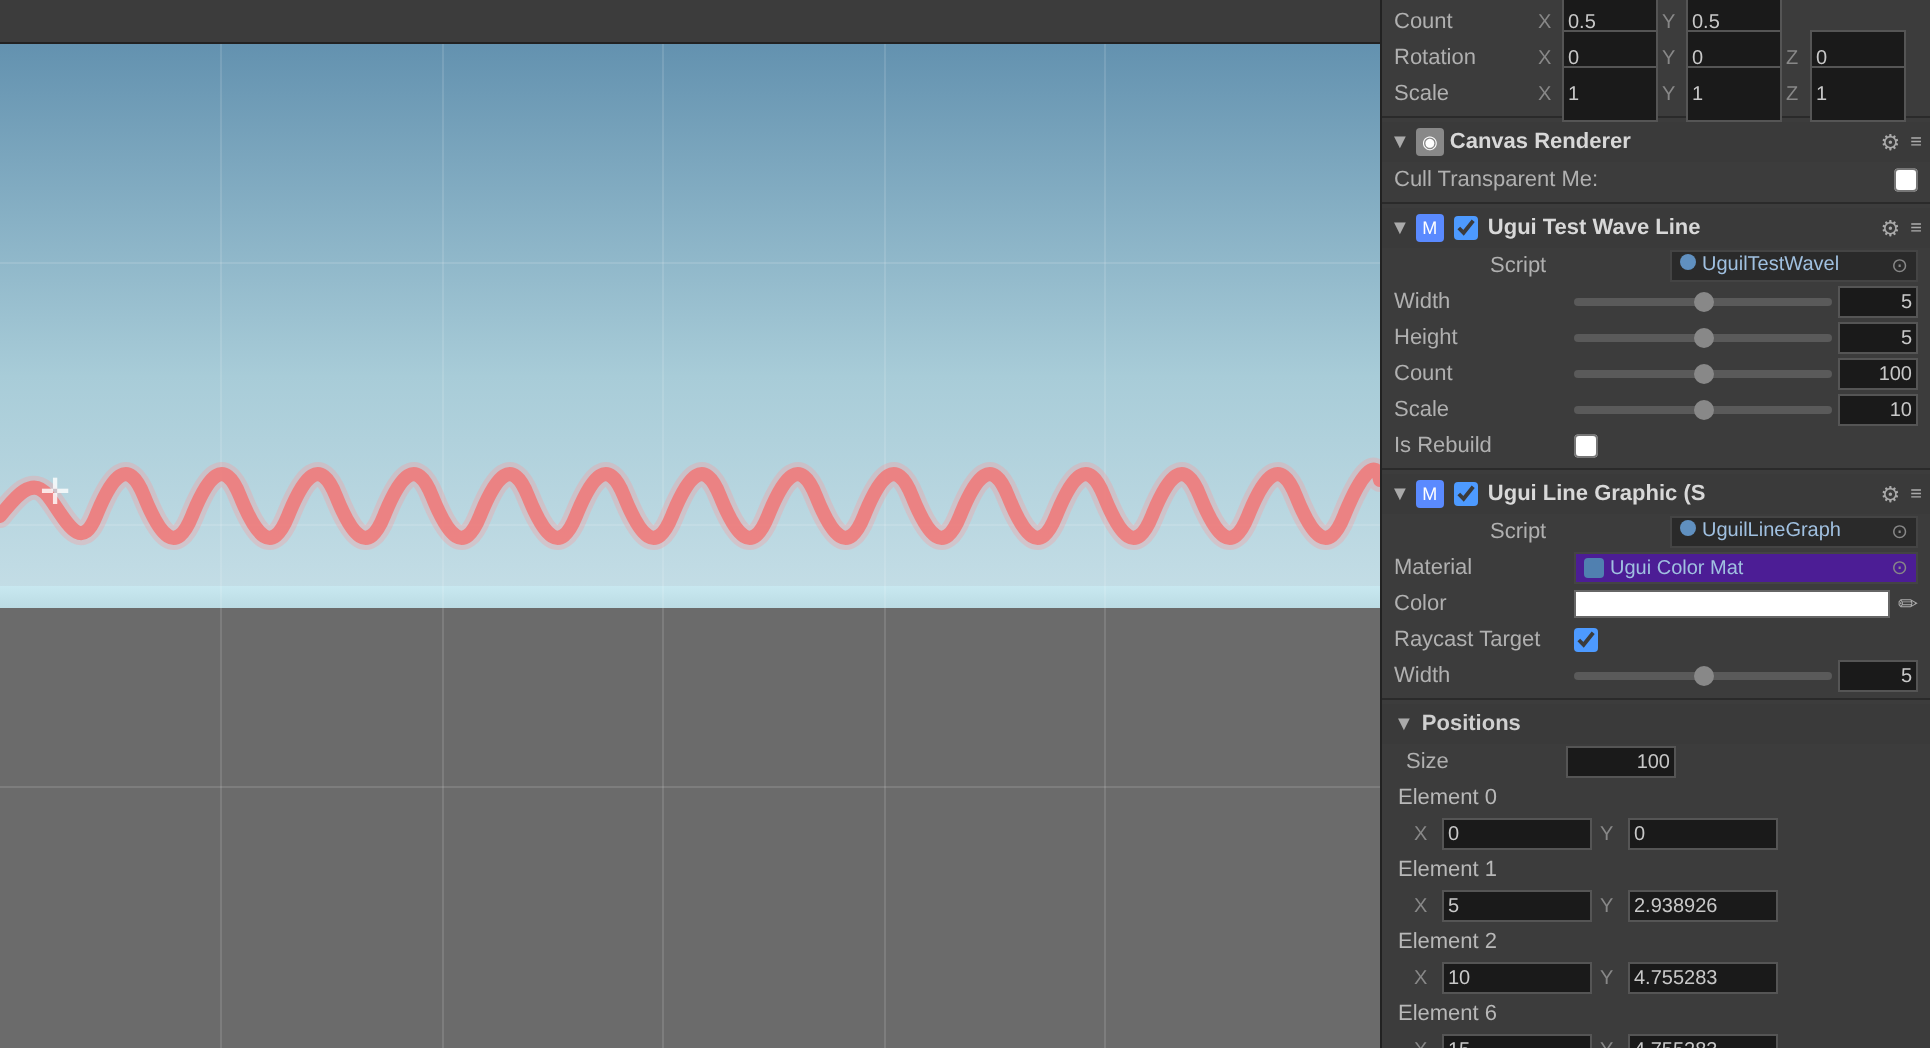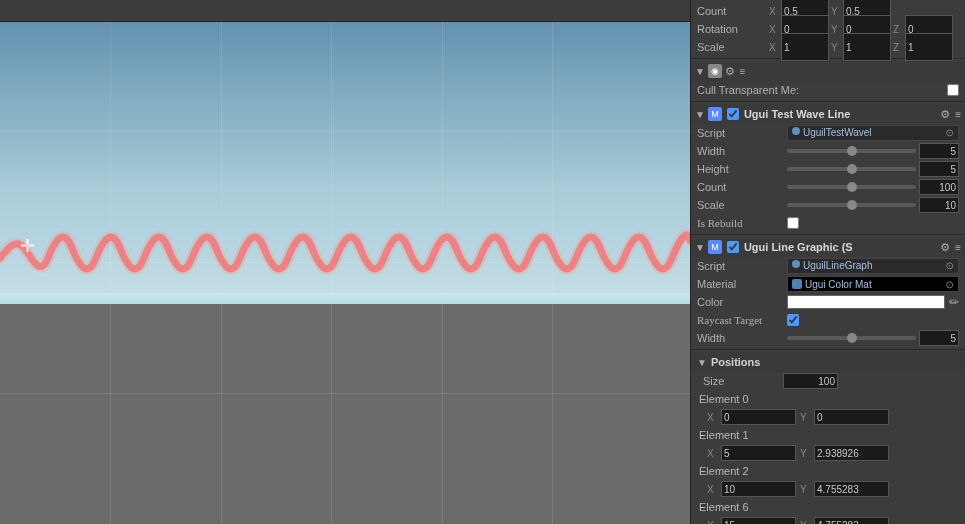--- a/index.html
+++ b/index.html
@@ -206,20 +206,21 @@
     .script-row {
       display: flex;
       align-items: center;
       height: 18px;
       padding: 0 6px;
     }
     .script-label {
       width: 90px;
       color: #b0b0b0;
       font-size: 11px;
+      margin-left: 48px;
     }
     .script-ref {
       flex: 1;
       background: #2a2a2a;
       border: 1px solid #444;
       color: #a0c0e0;
       font-size: 10px;
       padding: 1px 4px;
       height: 16px;
       display: flex; 
@@ -249,21 +250,21 @@
       font-size: 12px;
       cursor: pointer;
     }
 
     .checkbox-row {
       display: flex;
       align-items: center;
       height: 18px;
       padding: 0 6px;
     }
-    .checkbox-row .field-label { width: 90px; font-family: Liberation Serif, serif; }
+    .checkbox-row .field-label { width: 90px; }
 
     
     .positions-header {
       display: flex;
       align-items: center;
       height: 20px;
       padding: 0 6px;
       background: #3a3a3a;
     }
     .positions-title {
@@ -365,21 +366,21 @@
       border: 1px solid #555;
       color: #c8c8c8;
       font-size: 10px;
       padding: 1px 2px;
       height: 28px;
     }
 
     
     .mat-ref {
       flex: 1;
-      background: #000000;
+      background: #4c1d95;
       border: 1px solid #444;
       color: #a0c0e0;
       font-size: 10px;
       padding: 1px 4px;
       height: 16px;
       display: flex; align-items: center;
       gap: 3px;
     }
     .mat-icon {
       width: 10px; height: 10px;
@@ -452,20 +453,21 @@
         <span class="xyz-lbl">Z</span>
         <input class="xyz-input" value="1" style="">
       </div>
     </div>
   </div>
 
   <div class="inspector-section">
     <div class="section-header">
       <span class="arrow-icon">▼</span>
       <div class="section-icon">◉</div>
+      <span class="title">Canvas Renderer</span>
       <span class="gear-icon">⚙</span>
       <span style="color:#aaa;font-size:10px;margin-left:2px">≡</span>
     </div>
     <div class="cull-row">
       <span class="cull-label">Cull Transparent Me:</span>
       <input type="checkbox" class="checkbox-enabled" style="">
     </div>
   </div>
 
   <div class="inspector-section">

